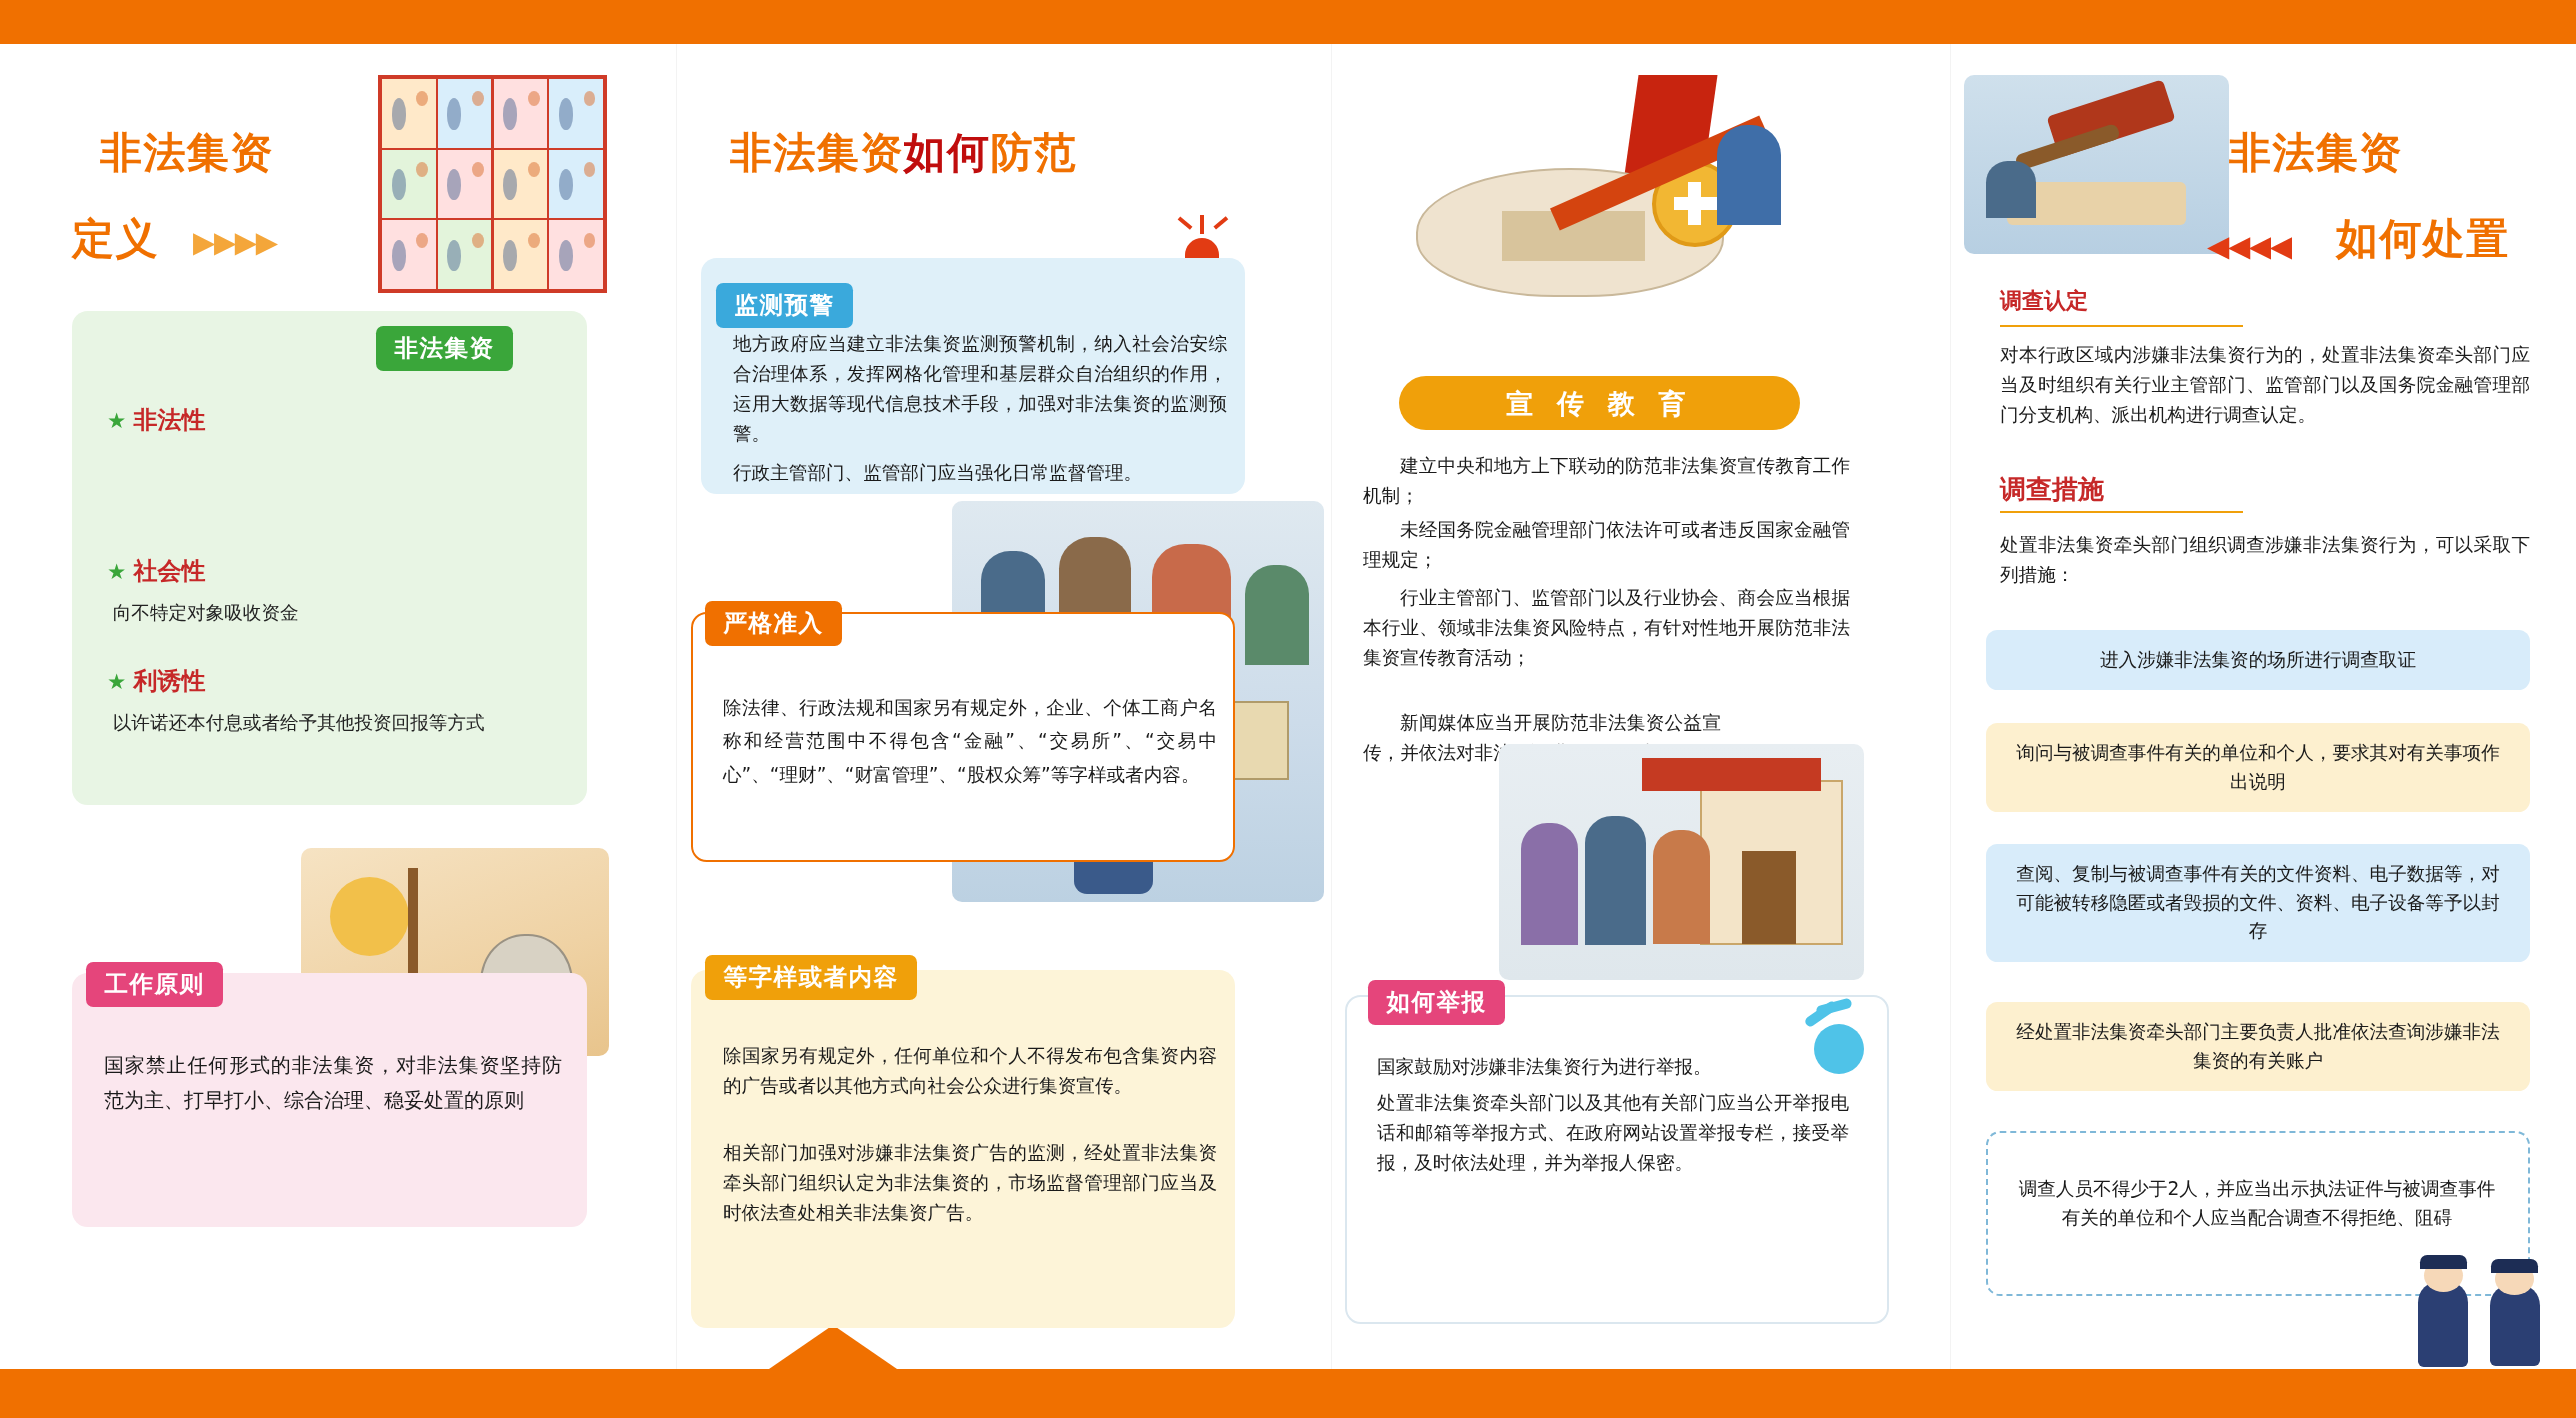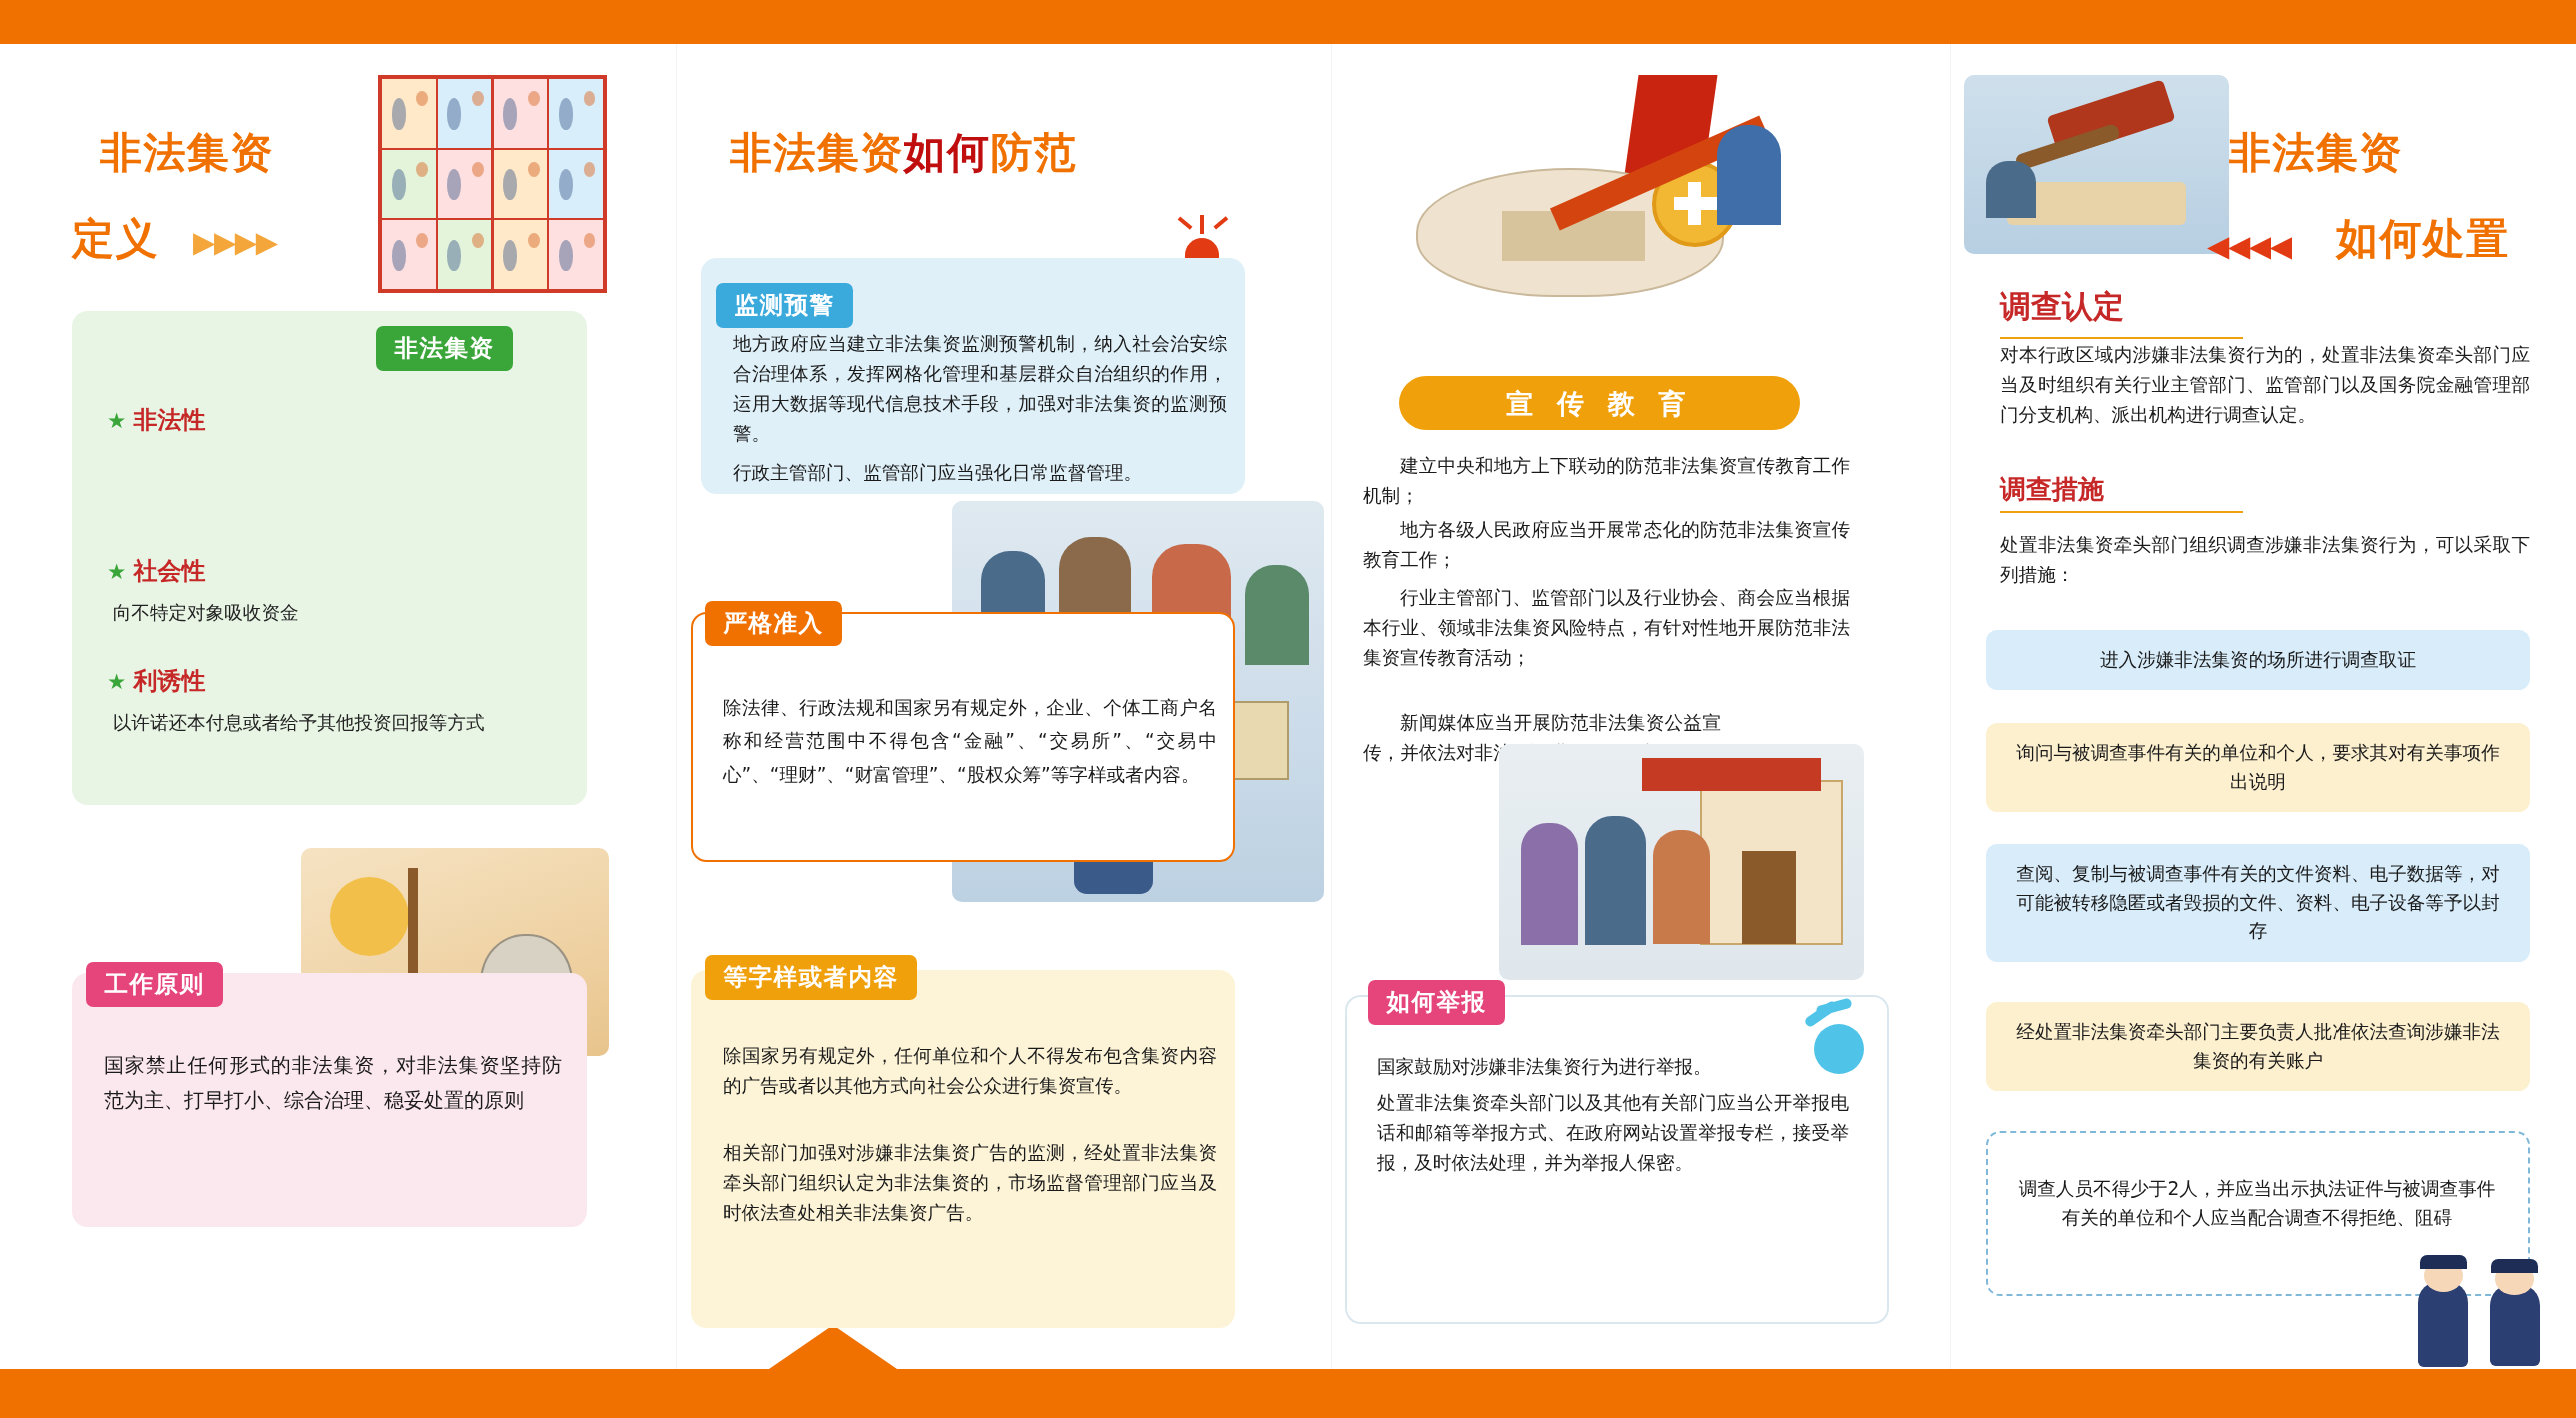--- a/index.html
+++ b/index.html
@@ -245,21 +245,21 @@
       <div style="position:absolute; left:286px; top:107px; width:13px; height:43px; background:#ffffff;"></div>
       <div style="position:absolute; left:272px; top:122px; width:43px; height:13px; background:#ffffff;"></div>
       <div style="position:absolute; left:143px; top:86px; width:229px; height:24px; background:#d4440f; transform:rotate(-24deg);"></div>
       <div style="position:absolute; left:315px; top:50px; width:64px; height:100px; border-radius:30px 30px 0 0; background:#3f6ea8;"></div>
     </div>
 
     <div style="position:absolute; left:1399px; top:376px; width:401px; height:54px; background:#f0a00a; border-radius:27px;"></div>
     <div style="position:absolute; left:1399px; top:386px; width:401px; text-align:center; font-size:27px; font-weight:bold; color:#ffffff; letter-spacing:7.2px;">宣 传 教 育</div>
 
     <div class="body-text" style="position:absolute; left:1363px; top:451px; width:487px; text-indent:37px;">建立中央和地方上下联动的防范非法集资宣传教育工作机制；</div>
-    <div class="body-text" style="position:absolute; left:1363px; top:515px; width:487px; text-indent:37px;">地方各级人民政府应当开展常态化的防范非法集资宣传教育工作；</div>
+    <div class="body-text" style="position:absolute; left:1363px; top:515px; width:487px; text-indent:37px;">未经国务院金融管理部门依法许可或者违反国家金融管理规定；</div>
     <div class="body-text" style="position:absolute; left:1363px; top:583px; width:487px; text-indent:37px;">行业主管部门、监管部门以及行业协会、商会应当根据本行业、领域非法集资风险特点，有针对性地开展防范非法集资宣传教育活动；</div>
     <div class="body-text" style="position:absolute; left:1363px; top:708px; width:358px; text-indent:37px;">新闻媒体应当开展防范非法集资公益宣传，并依法对非法集资进行舆论监督。</div>
 
     <div class="scene" style="left:1499px; top:744px; width:365px; height:236px; background:linear-gradient(180deg,#e8eef2 0%,#dfe7ec 100%);">
       <div style="position:absolute; right:21.5px; top:36px; width:143px; height:165px; background:#f3e4c8; border:2.9px solid #c9a66a;"></div>
       <div style="position:absolute; right:43px; top:14.3px; width:179px; height:33px; background:#c53a22;"></div>
       <div style="position:absolute; right:68px; top:107px; width:54px; height:93px; background:#8a5a2a;"></div>
       <div style="position:absolute; left:21.5px; top:79px; width:57px; height:122px; border-radius:26px 26px 0 0; background:#8a6fa8;"></div>
       <div style="position:absolute; left:86px; top:72px; width:61px; height:129px; border-radius:27px 27px 0 0; background:#4a6b8a;"></div>
       <div style="position:absolute; left:154px; top:86px; width:57px; height:114px; border-radius:26px 26px 0 0; background:#c87a4a;"></div>
@@ -285,21 +285,21 @@
       <div style="position:absolute; left:86px; top:21.5px; width:122px; height:43px; background:#b0371b; transform:rotate(-18deg); border-radius:5.7px;"></div>
       <div style="position:absolute; left:50px; top:64px; width:107px; height:15.7px; background:#8a5a2a; transform:rotate(-18deg); border-radius:7.2px;"></div>
       <div style="position:absolute; left:43px; top:107px; width:179px; height:43px; background:#e8d2a8; border-radius:5.7px;"></div>
       <div style="position:absolute; left:21.5px; top:86px; width:50px; height:57px; border-radius:21.5px 21.5px 0 0; background:#4a6b8a;"></div>
     </div>
 
     <div class="big-title" style="position:absolute; left:2229px; top:125px; font-size:42px; color:#f07000;">非法集资</div>
     <div class="arrows" style="position:absolute; left:2207px; top:229px; font-size:29px; color:#e23b13;">◀◀◀◀</div>
     <div class="big-title" style="position:absolute; left:2336px; top:211px; font-size:42px; color:#f07000;">如何处置</div>
 
-    <div style="position:absolute; left:2000px; top:286px; width:243px; border-bottom:2.9px solid #f0a00a; padding-bottom:8.6px; font-size:31px; font-weight:bold; color:#c62828;">调查认定</div>
+    <div style="position:absolute; left:2000px; top:286px; width:243px; border-bottom:2.9px solid #f0a00a; padding-bottom:8.6px; font-size:22px; font-weight:bold; color:#c62828;">调查认定</div>
     <div class="body-text" style="position:absolute; left:2000px; top:340px; width:530px;">对本行政区域内涉嫌非法集资行为的，处置非法集资牵头部门应当及时组织有关行业主管部门、监管部门以及国务院金融管理部门分支机构、派出机构进行调查认定。</div>
 
     <div style="position:absolute; left:2000px; top:472px; width:243px; border-bottom:2.9px solid #f0a00a; padding-bottom:4px; font-size:26px; font-weight:bold; color:#c62828;">调查措施</div>
     <div class="body-text" style="position:absolute; left:2000px; top:530px; width:530px;">处置非法集资牵头部门组织调查涉嫌非法集资行为，可以采取下列措施：</div>
 
     <div class="step-box" style="position:absolute; left:1986px; top:630px; width:544px; background:#d8ecfa;">进入涉嫌非法集资的场所进行调查取证</div>
     <div class="step-box" style="position:absolute; left:1986px; top:723px; width:544px; background:#fdf0cf;">询问与被调查事件有关的单位和个人，要求其对有关事项作出说明</div>
     <div class="step-box" style="position:absolute; left:1986px; top:844px; width:544px; background:#d8ecfa;">查阅、复制与被调查事件有关的文件资料、电子数据等，对可能被转移隐匿或者毁损的文件、资料、电子设备等予以封存</div>
     <div class="step-box" style="position:absolute; left:1986px; top:1002px; width:544px; background:#fdf0cf;">经处置非法集资牵头部门主要负责人批准依法查询涉嫌非法集资的有关账户</div>
 

